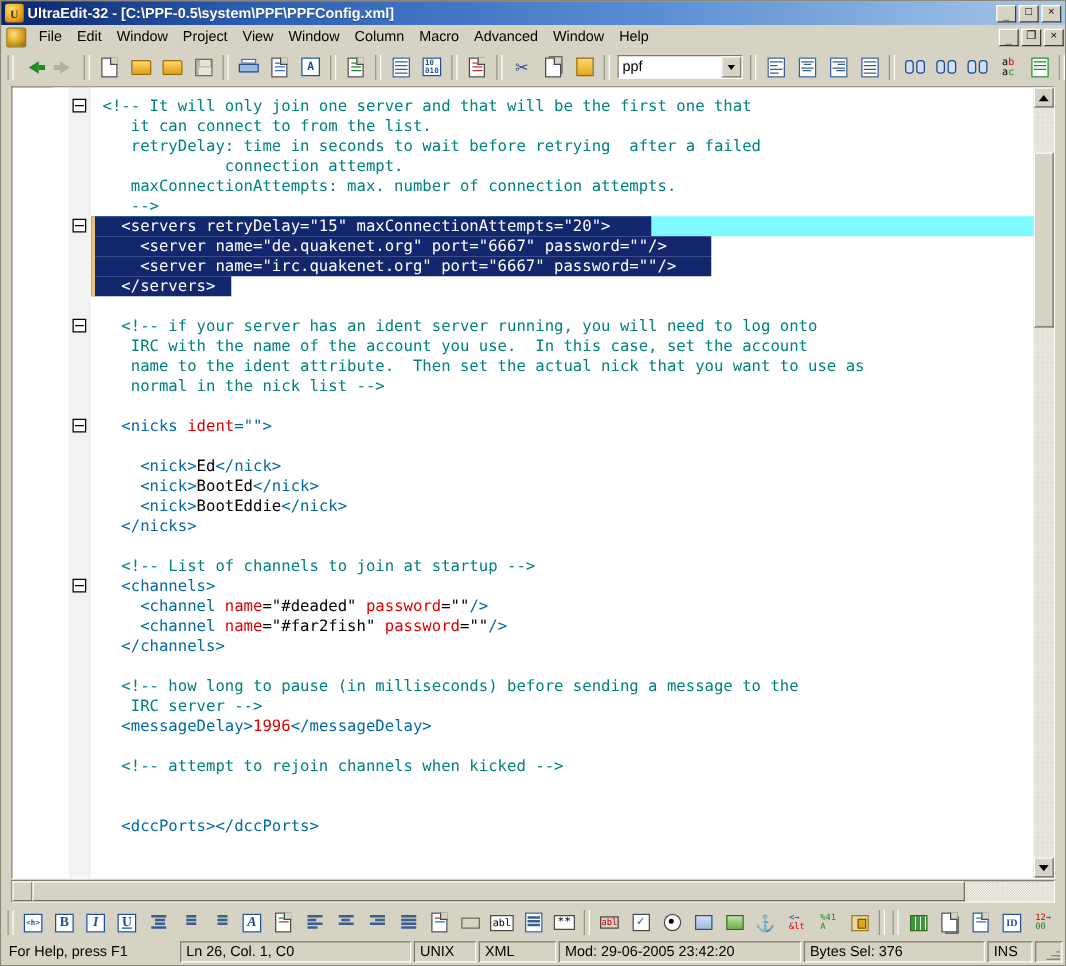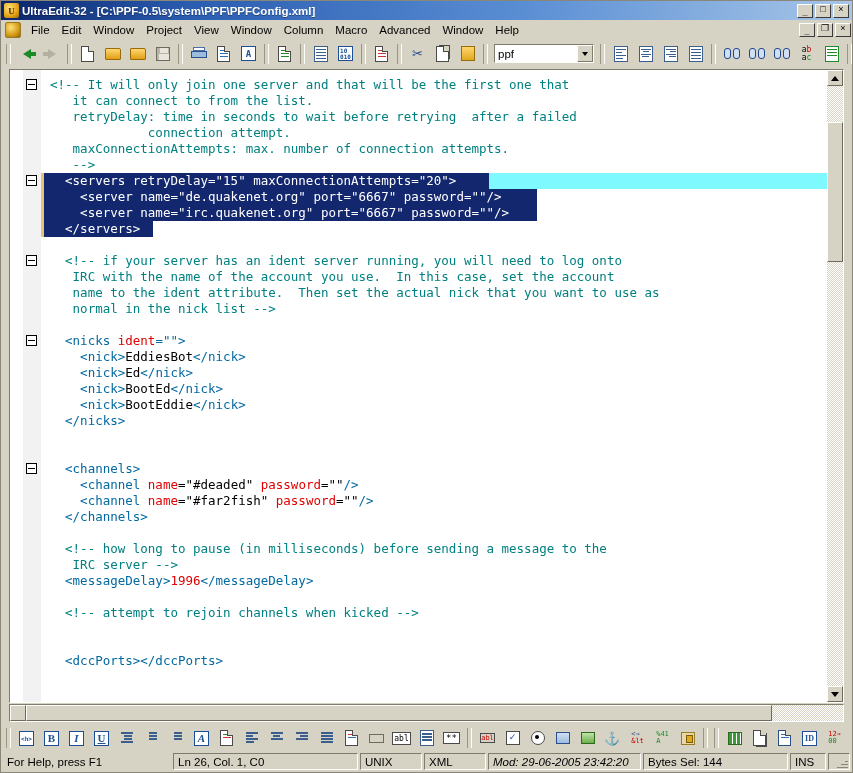--- a/index.html
+++ b/index.html
@@ -109,21 +109,21 @@
 
   
   .client{
     flex:1;display:flex;flex-direction:column;min-height:0;
     background:#d6d2c4;padding:0 0 0 0;box-sizing:border-box;
   }
   .editwrap{
     flex:1;min-height:0;margin:0 0 0 16px;
     border:1px solid;border-color:#7f7c6d #fdfdfa #fdfdfa #7f7c6d;
     background:#fff;display:flex;position:relative;box-sizing:border-box;
-    margin-left:8px;margin-right:8px;margin-top:2px;
+    margin-left:8px;margin-right:8px;margin-top:2px;padding-left:32px;
   }
   .leftpad{width:13px;background:#fff;flex:none;}
   .foldmargin{
     width:18px;background:#f2f2f2;flex:none;position:relative;
     border-right:0;
   }
   .foldbox{
     position:absolute;left:3px;width:11px;height:11px;
     border:1px solid #000;background:#fff;box-sizing:border-box;
     display:flex;align-items:center;justify-content:center;
@@ -187,22 +187,22 @@
   .statusbar{
     height:20px;min-height:20px;background:#d6d2c4;display:flex;align-items:stretch;
     padding:1px 2px 2px 2px;box-sizing:border-box;gap:2px;
   }
   .spanel{
     border:1px solid;border-color:#7f7c6d #fdfdfa #fdfdfa #7f7c6d;
     display:flex;align-items:center;padding:0 4px;font-size:11.5px;color:#000;
     box-sizing:border-box;white-space:nowrap;font-family:"Liberation Sans",sans-serif;
   }
   .s-help{flex:1;min-width:0;border:0;padding-left:4px;}
-  .s-ln{width:185px;} .s-unix{width:62px;} .s-xml{width:62px;}
-  .s-mod{width:153px;font-style:italic;} .s-bytes{width:145px;} .s-ins{width:36px;} .s-last{width:22px;position:relative;}
+  .s-ln{width:185px;} .s-unix{width:50px;} .s-xml{width:62px;}
+  .s-mod{width:194px;} .s-bytes{width:145px;} .s-ins{width:36px;} .s-last{width:22px;position:relative;}
   .grip{position:absolute;right:1px;bottom:1px;width:12px;height:12px;}
   .grip i{position:absolute;background:#8a8778;height:1px;transform-origin:0 0;}
 </style>
 </head>
 <body>
 
 <div id="app">
 
   <div class="titlebar">
     <div class="tb-icon mono">U</div>
@@ -422,26 +422,26 @@
           <div class="ln sel" style="top: 103px; left: 9px;"><span class="c-txt">  &lt;servers retryDelay="15" maxConnectionAttempts="20"&gt;</span></div>
           <div class="ln sel" style="top: 119px; left: 9px;"><span class="c-txt">    &lt;server name="de.quakenet.org" port="6667" password=""/&gt;</span></div>
           <div class="ln sel" style="top: 135px; left: 9px;"><span class="c-txt">    &lt;server name="irc.quakenet.org" port="6667" password=""/&gt;</span></div>
           <div class="ln sel" style="top: 151px; left: 9px;"><span class="c-txt">  &lt;/servers&gt;</span></div>
           <div class="ln" style="top: 167px; left: 9px;"></div>
           <div class="ln" style="top: 183px; left: 9px;"><span class="c-com">  &lt;!-- if your server has an ident server running, you will need to log onto</span></div>
           <div class="ln" style="top: 199px; left: 9px;"><span class="c-com">   IRC with the name of the account you use.  In this case, set the account</span></div>
           <div class="ln" style="top: 215px; left: 9px;"><span class="c-com">   name to the ident attribute.  Then set the actual nick that you want to use as</span></div>
           <div class="ln" style="top: 231px; left: 9px;"><span class="c-com">   normal in the nick list --&gt;</span></div>
           <div class="ln" style="top: 263px; left: 9px;"><span class="c-tag">  &lt;nicks </span><span class="c-att">ident</span><span class="c-tag">=""&gt;</span></div>
-          <div class="ln" style="top: 279px; left: 9px;"><span class="c-tag">    &lt;nick&gt;</span><span class="c-txt">EddiesBot</span><span class="c-tag">&lt;/nick&gt;</span></div>
           <div class="ln" style="top: 295px; left: 9px;"><span class="c-tag">    &lt;nick&gt;</span><span class="c-txt">Ed</span><span class="c-tag">&lt;/nick&gt;</span></div>
           <div class="ln" style="top: 311px; left: 9px;"><span class="c-tag">    &lt;nick&gt;</span><span class="c-txt">BootEd</span><span class="c-tag">&lt;/nick&gt;</span></div>
           <div class="ln" style="top: 327px; left: 9px;"><span class="c-tag">    &lt;nick&gt;</span><span class="c-txt">BootEddie</span><span class="c-tag">&lt;/nick&gt;</span></div>
           <div class="ln" style="top: 343px; left: 9px;"><span class="c-tag">  &lt;/nicks&gt;</span></div>
           <div class="ln" style="top: 359px; left: 9px;"></div>
+          <div class="ln" style="top: 375px; left: 9px;"><span class="c-com">  &lt;!-- List of channels to join at startup --&gt;</span></div>
           <div class="ln" style="top: 391px; left: 9px;"><span class="c-tag">  &lt;channels&gt;</span></div>
           <div class="ln" style="top: 407px; left: 9px;"><span class="c-tag">    &lt;channel </span><span class="c-att">name</span><span class="c-txt">="#deaded" </span><span class="c-att">password</span><span class="c-txt">=""</span><span class="c-tag">/&gt;</span></div>
           <div class="ln" style="top: 423px; left: 9px;"><span class="c-tag">    &lt;channel </span><span class="c-att">name</span><span class="c-txt">="#far2fish" </span><span class="c-att">password</span><span class="c-txt">=""</span><span class="c-tag">/&gt;</span></div>
           <div class="ln" style="top: 439px; left: 9px;"><span class="c-tag">  &lt;/channels&gt;</span></div>
           <div class="ln" style="top: 455px; left: 9px;"></div>
           <div class="ln" style="top: 471px; left: 9px;"><span class="c-com">  &lt;!-- how long to pause (in milliseconds) before sending a message to the</span></div>
           <div class="ln" style="top: 487px; left: 9px;"><span class="c-com">   IRC server --&gt;</span></div>
           <div class="ln" style="top: 503px; left: 9px;"><span class="c-tag">  &lt;messageDelay&gt;</span><span class="c-num">1996</span><span class="c-tag">&lt;/messageDelay&gt;</span></div>
           <div class="ln" style="top: 519px; left: 9px;"></div>
           <div class="ln" style="top: 535px; left: 9px;"><span class="c-com">  &lt;!-- attempt to rejoin channels when kicked --&gt;</span></div>
@@ -632,21 +632,21 @@
     <div class="tbtn"></div>
 
   </div>
 
   <div class="statusbar">
     <div class="spanel s-help">For Help, press F1</div>
     <div class="spanel s-ln">Ln 26, Col. 1, C0</div>
     <div class="spanel s-unix">UNIX</div>
     <div class="spanel s-xml">XML</div>
     <div class="spanel s-mod">Mod: 29-06-2005 23:42:20</div>
-    <div class="spanel s-bytes">Bytes Sel: 144</div>
+    <div class="spanel s-bytes">Bytes Sel: 376</div>
     <div class="spanel s-ins">INS</div>
     <div class="spanel s-last">
       <div class="grip">
         <i style="left:7px;top:11px;width:5px;"></i>
         <i style="left:4px;top:11px;width:8px;"></i>
         <i style="left:1px;top:11px;width:11px;"></i>
         <i style="left:8px;top:8px;width:4px;"></i>
         <i style="left:5px;top:8px;width:7px;"></i>
         <i style="left:9px;top:5px;width:3px;"></i>
       </div>

